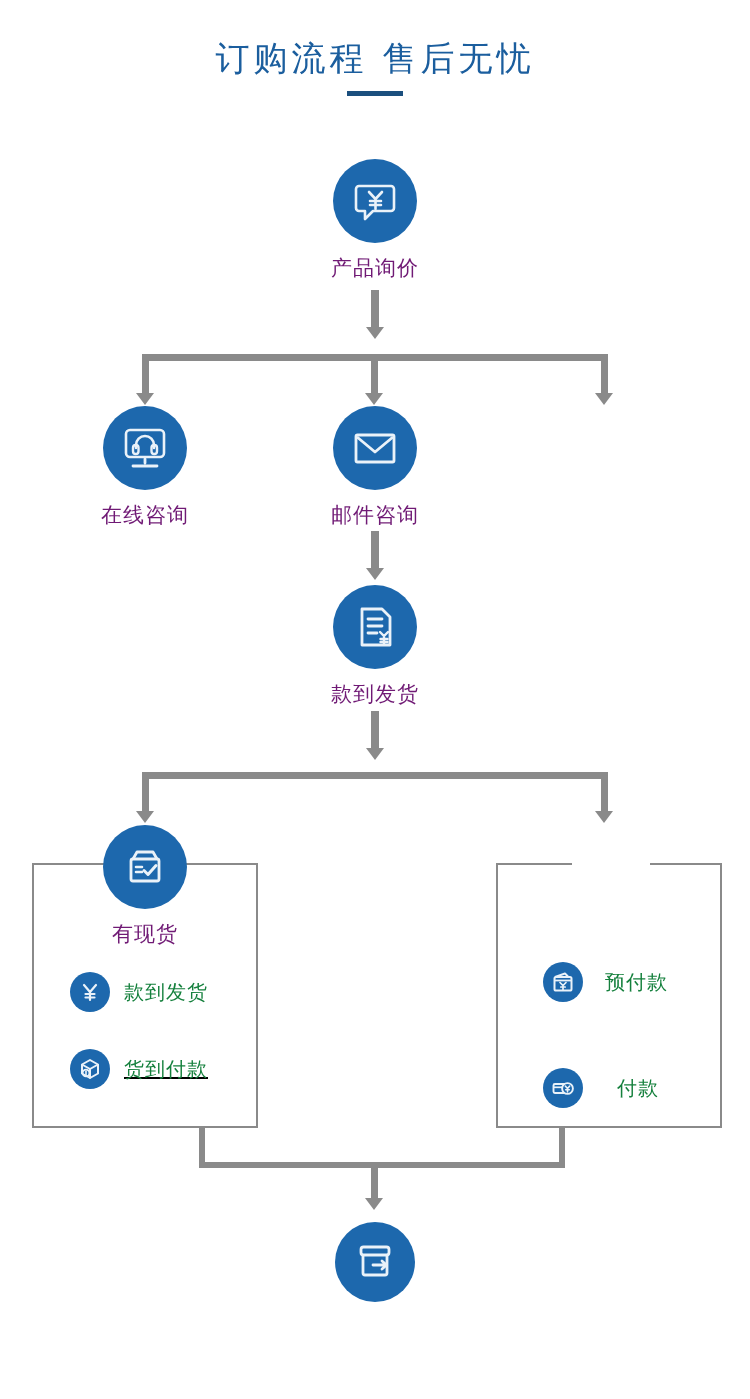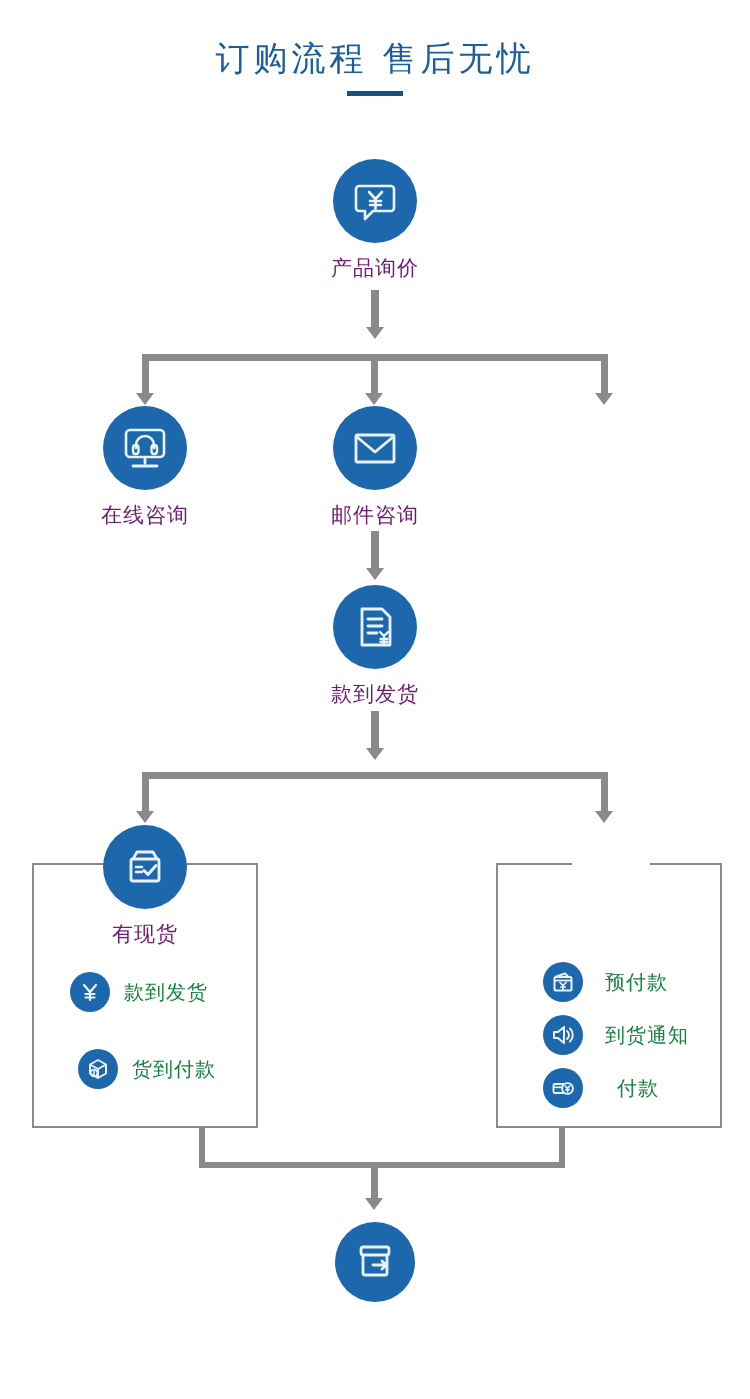--- a/index.html
+++ b/index.html
@@ -144,21 +144,21 @@
 
   <div class="opt-row" style="left:70px;top:972px;">
     <div class="opt-ic">
       <svg width="24" height="24" viewBox="0 0 24 24">
         <path d="M6 5 l6 7 l6 -7 M12 12 v8 M7.5 14 h9 M7.5 17.5 h9" fill="none" stroke="#eaf2f9" stroke-width="2.2" stroke-linecap="round"></path>
       </svg>
     </div>
     <div class="opt-tx">款到发货</div>
   </div>
 
-  <div class="opt-row" style="left:78px;top:1049px;">
+  <div class="opt-row" style="left:70px;top:1049px;text-decoration:underline;">
     <div class="opt-ic">
       <svg width="26" height="26" viewBox="0 0 26 26">
         <path d="M13 4 l8 4.5 v9 l-8 4.5 l-8 -4.5 v-9 z" fill="none" stroke="#eaf2f9" stroke-width="2" stroke-linejoin="round"></path>
         <path d="M5 8.5 l8 4.5 l8 -4.5 M13 13 v9.5" fill="none" stroke="#eaf2f9" stroke-width="2" stroke-linejoin="round"></path>
         <circle cx="9" cy="17" r="3.4" fill="none" stroke="#eaf2f9" stroke-width="1.8"></circle>
         <path d="M9 15.3 v3.4" fill="none" stroke="#eaf2f9" stroke-width="1.6" stroke-linecap="round"></path>
       </svg>
     </div>
     <div class="opt-tx">货到付款</div>
   </div>
@@ -172,29 +172,20 @@
       <svg width="26" height="26" viewBox="0 0 26 26">
         <path d="M5 8 l10 -3.5 l3 3" fill="none" stroke="#eaf2f9" stroke-width="1.9" stroke-linejoin="round"></path>
         <rect x="4.5" y="8" width="17" height="13.5" rx="1.6" fill="none" stroke="#eaf2f9" stroke-width="2"></rect>
         <path d="M4.5 11.5 h17" fill="none" stroke="#eaf2f9" stroke-width="1.8"></path>
         <path d="M10 13.5 l3 3 l3 -3 M13 16.5 v4 M10.8 18 h4.4" fill="none" stroke="#eaf2f9" stroke-width="1.7" stroke-linecap="round"></path>
       </svg>
     </div>
     <div class="opt-tx" style="margin-left:22px;text-align:center;">预付款</div>
   </div>
 
-  <div class="opt-row" style="left:543px;top:1015px;">
-    <div class="opt-ic">
-      <svg width="26" height="26" viewBox="0 0 26 26">
-        <path d="M4 10 h4 l6 -5 v16 l-6 -5 h-4 z" fill="none" stroke="#eaf2f9" stroke-width="2" stroke-linejoin="round"></path>
-        <path d="M17 9 a5 5 0 0 1 0 8 M20 6.5 a9 9 0 0 1 0 13" fill="none" stroke="#eaf2f9" stroke-width="1.9" stroke-linecap="round"></path>
-      </svg>
-    </div>
-    <div class="opt-tx" style="margin-left:22px;">到货通知</div>
-  </div>
 
   <div class="opt-row" style="left:543px;top:1068px;">
     <div class="opt-ic">
       <svg width="26" height="26" viewBox="0 0 26 26">
         <rect x="3.5" y="9" width="14" height="9" rx="1.4" fill="none" stroke="#eaf2f9" stroke-width="1.9"></rect>
         <path d="M3.5 12.3 h14" fill="none" stroke="#eaf2f9" stroke-width="1.7"></path>
         <circle cx="17.5" cy="13.5" r="5.4" fill="#1d68ad" stroke="#eaf2f9" stroke-width="1.9"></circle>
         <path d="M15.3 11 l2.2 2.6 l2.2 -2.6 M17.5 13.6 v3.4 M15.7 14.8 h3.6" fill="none" stroke="#eaf2f9" stroke-width="1.6" stroke-linecap="round"></path>
       </svg>
     </div>

